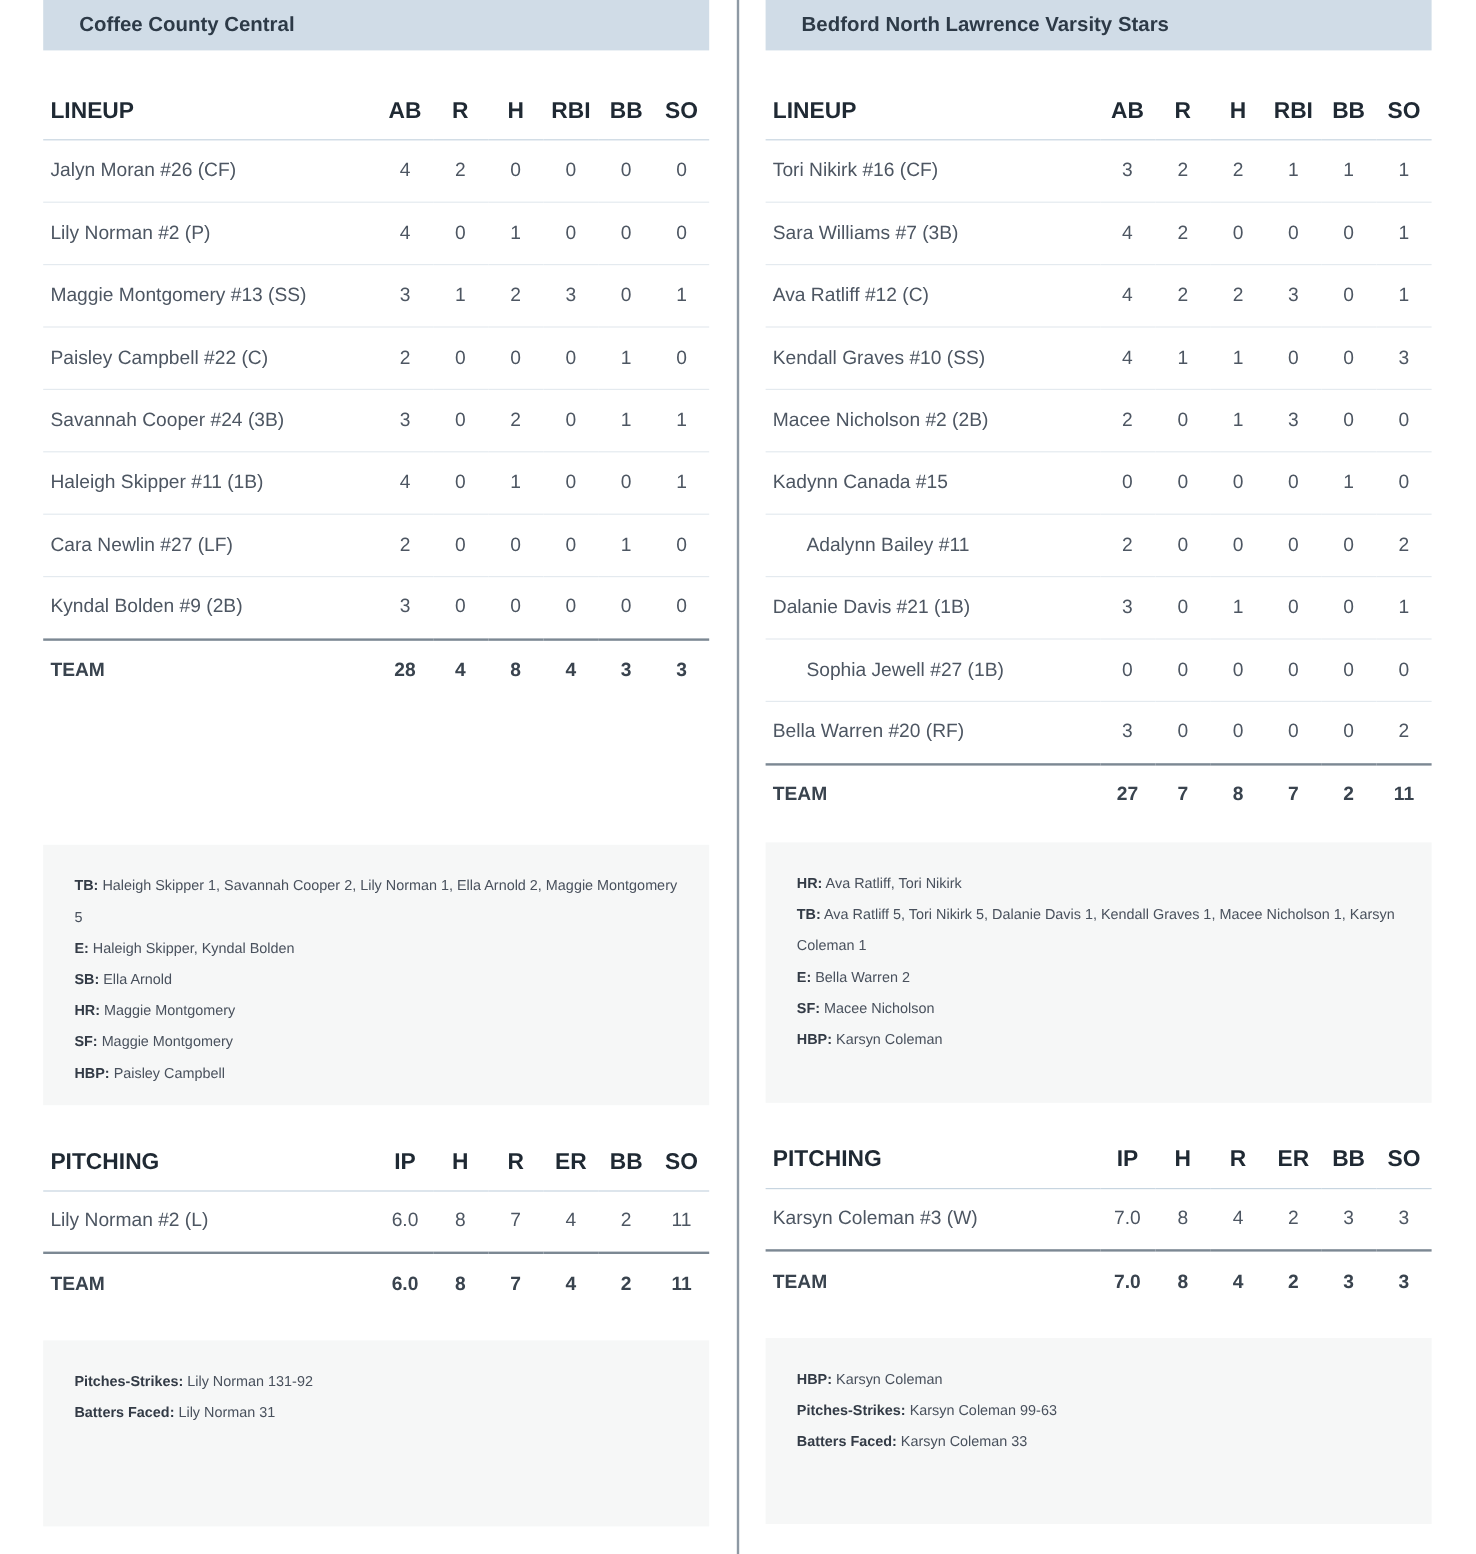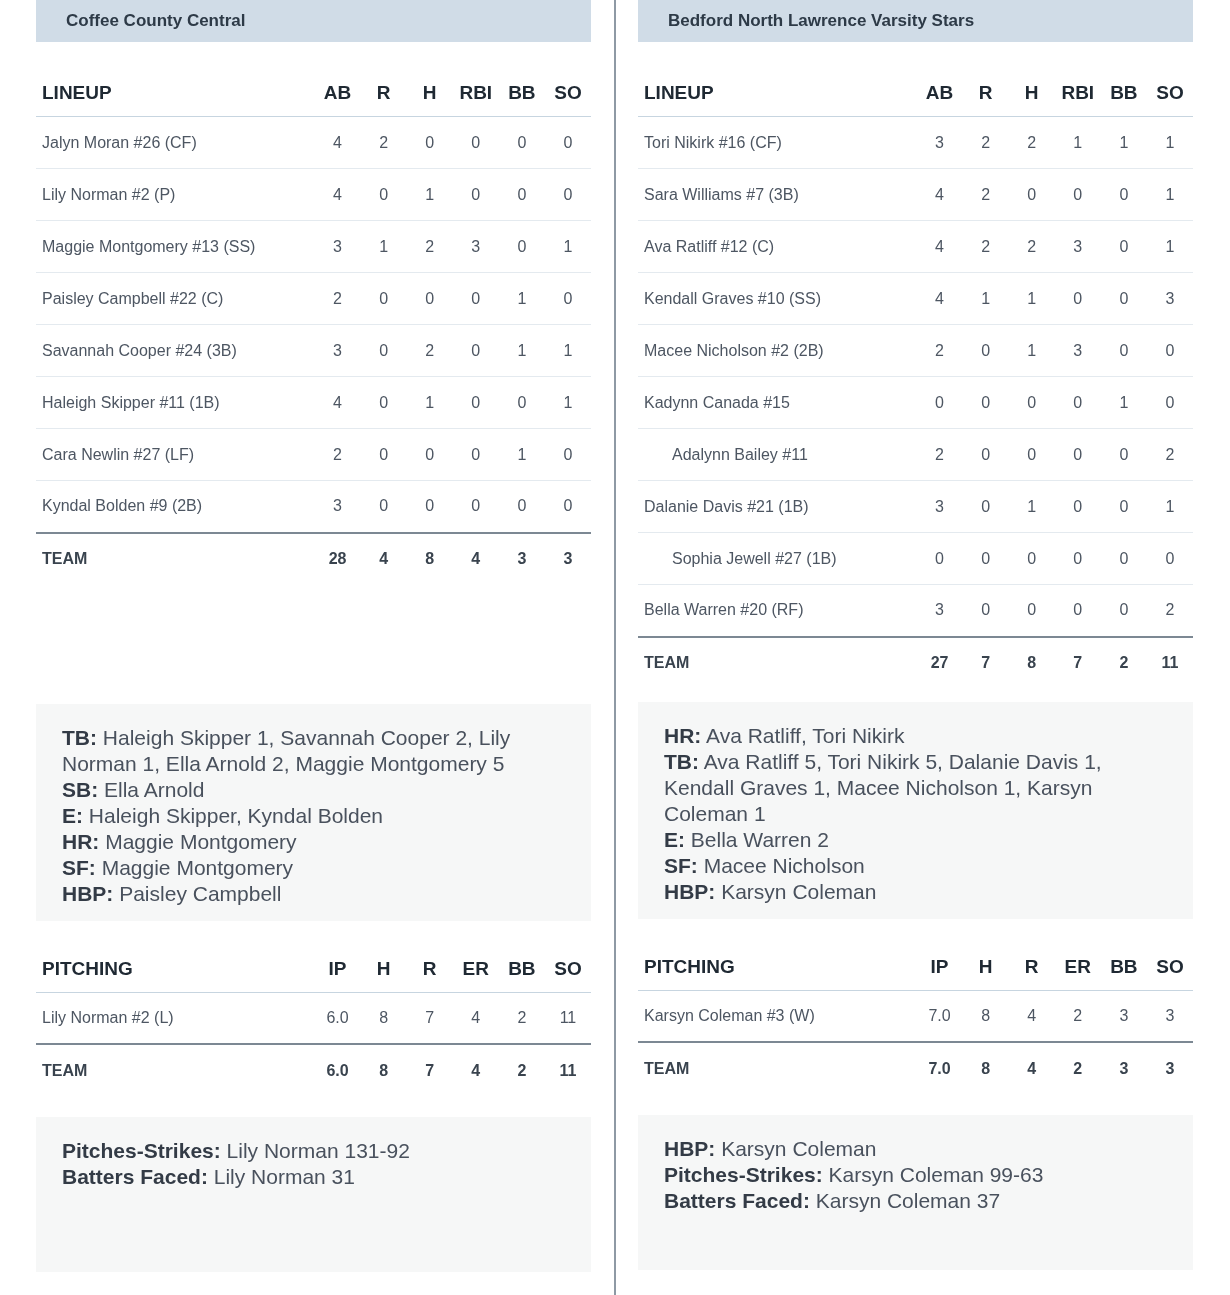--- a/index.html
+++ b/index.html
@@ -45,21 +45,21 @@
   .stat-table tbody tr{height:52px;}
   .stat-table tbody td{
     vertical-align:middle;font-size:16px;color:var(--row-text);
   }
   tr.player-row{border-bottom:1px solid var(--row-line);}
   tr.player-row.indent td.name-col{padding-left:34px;}
   tr.team-row{border-top:2px solid var(--dark-line);}
   tr.team-row td{font-weight:700;color:var(--team-text);}
   .notes{
     background:var(--notes-bg);width:555px;box-sizing:border-box;
-    padding:21px 26px;font-size:21px;line-height:26px;color:var(--notes-text);
+    padding:21px 26px;font-size:12px;line-height:26px;color:var(--notes-text);
   }
   .notes b{color:var(--notes-label);font-weight:700;}
   .batting-notes{height:217px;}
   .panel.left .batting-notes{margin-top:119px;}
   .panel.right .batting-notes{margin-top:13px;}
   .pitching-notes{margin-top:21px;height:155px;}
 </style>
 </head>
 <body>
 
@@ -172,23 +172,23 @@
           <td class="num-col">3</td>
           <td class="num-col">3</td>
         </tr>
     </tbody>
   </table>
 
   <div class="notes batting-notes">
 
       <div class="note-line"><b>TB:</b> <span>Haleigh Skipper 1, Savannah Cooper 2, Lily Norman 1, Ella Arnold 2, Maggie Montgomery 5</span></div>
 
+      <div class="note-line"><b>E:</b> <span>Haleigh Skipper, Kyndal Bolden</span></div>
+
       <div class="note-line"><b>SB:</b> <span>Ella Arnold</span></div>
-
-      <div class="note-line"><b>E:</b> <span>Haleigh Skipper, Kyndal Bolden</span></div>
 
       <div class="note-line"><b>HR:</b> <span>Maggie Montgomery</span></div>
 
       <div class="note-line"><b>SF:</b> <span>Maggie Montgomery</span></div>
 
       <div class="note-line"><b>HBP:</b> <span>Paisley Campbell</span></div>
 
   </div>
 
   <table class="stat-table pitching">
@@ -420,16 +420,16 @@
         </tr>
     </tbody>
   </table>
 
   <div class="notes pitching-notes">
 
       <div class="note-line"><b>HBP:</b> <span>Karsyn Coleman</span></div>
 
       <div class="note-line"><b>Pitches-Strikes:</b> <span>Karsyn Coleman 99-63</span></div>
 
-      <div class="note-line"><b>Batters Faced:</b> <span>Karsyn Coleman 37</span></div>
+      <div class="note-line"><b>Batters Faced:</b> <span>Karsyn Coleman 33</span></div>
 
   </div>
 </div>
 
 </body></html>

